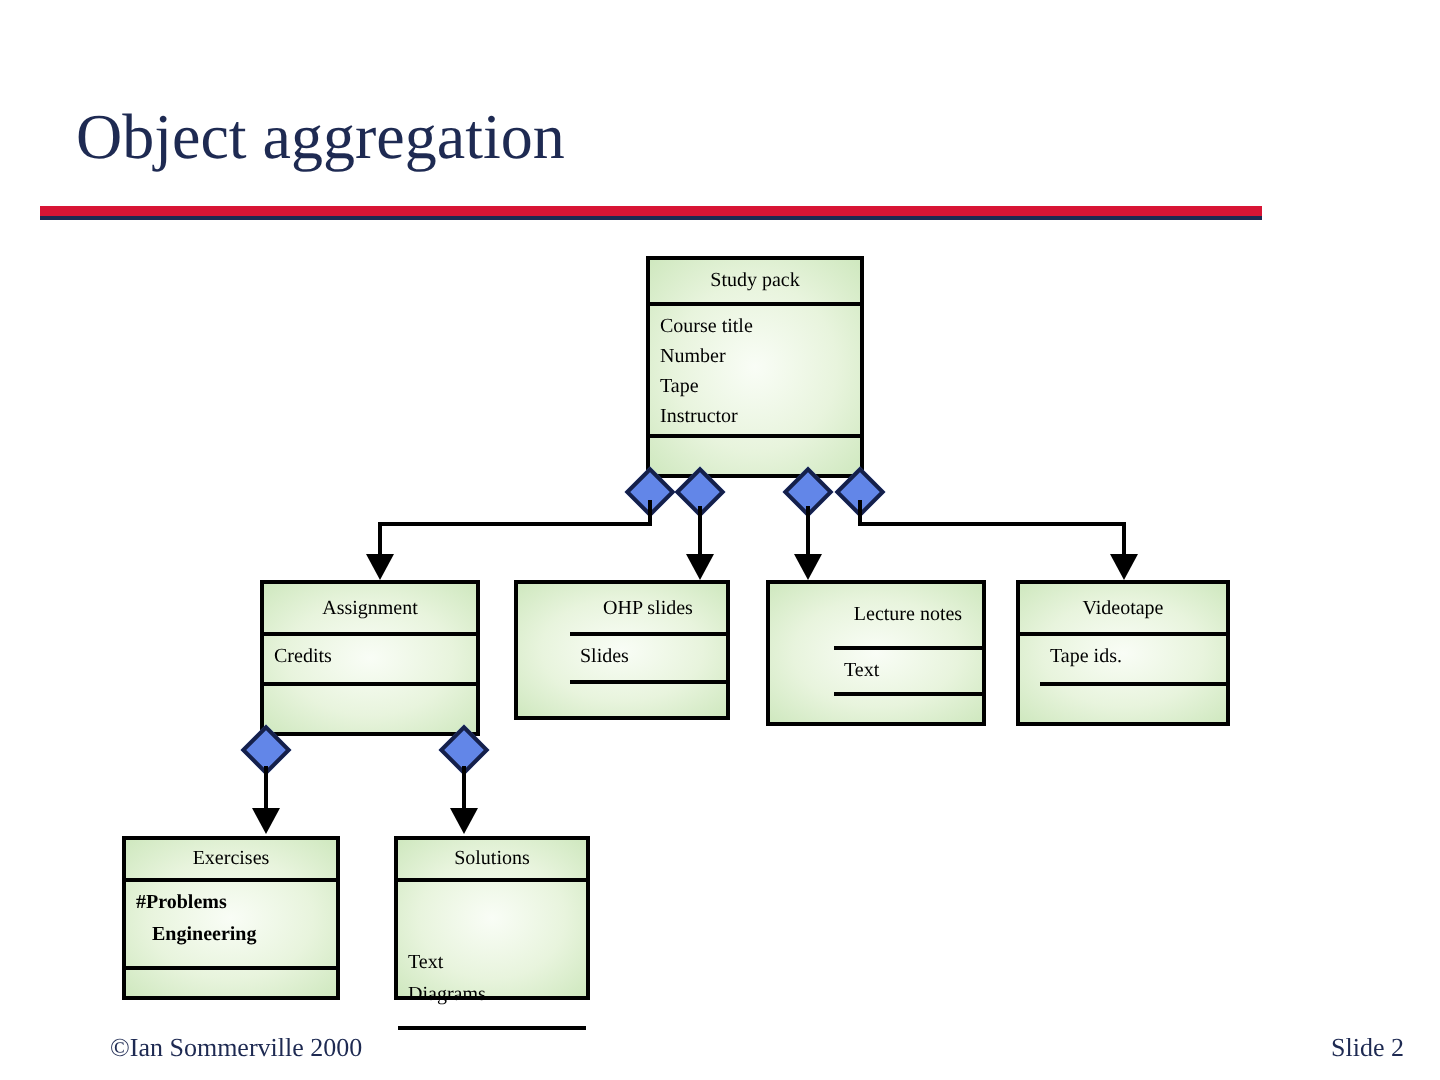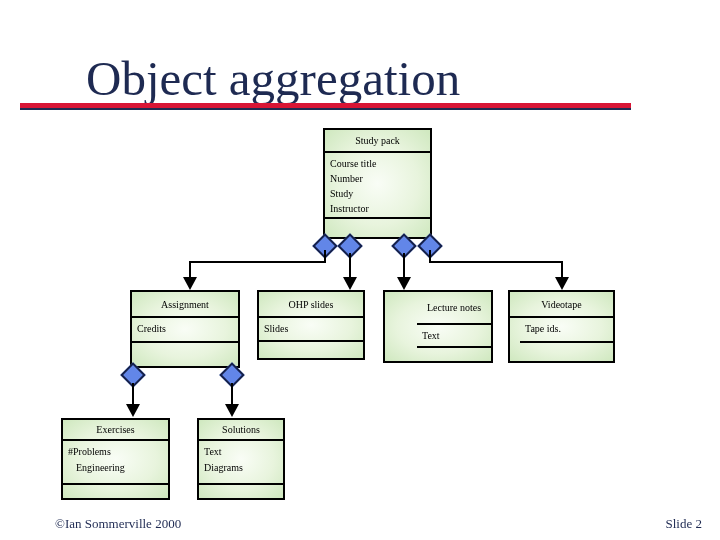--- a/index.html
+++ b/index.html
@@ -5,22 +5,22 @@
   html,body{margin:0;padding:0;}
   body{
     width:720px;height:540px;position:relative;background:#ffffff;
     font-family:"Liberation Serif", serif;overflow:hidden;
     --title:#1e2a52; --rule-red:#d81535; --rule-navy:#1e2a52;
     --box-border:#000000; --box-fill-center:#f9fdf6; --box-fill-edge:#cfe8bf;
     --diamond-fill:#6286e8; --diamond-border:#15204a; --connector:#000000;
   }
   .abs{position:absolute;}
   .slide-title{
-    left:38px;top:50px;font-size:49px;color:var(--title);
-    font-family:"Liberation Serif", serif;white-space:nowrap;margin-left:48px;
+    left:38px;top:50px;font-size:32px;color:var(--title);
+    font-family:"Liberation Serif", serif;white-space:nowrap;
   }
   .rule-red{left:20px;top:103px;width:611px;height:5px;background:var(--rule-red);}
   .rule-navy{left:20px;top:108px;width:611px;height:2px;background:var(--rule-navy);}
 
   .uml-box{
     position:absolute;box-sizing:border-box;border:2px solid var(--box-border);
     background:radial-gradient(ellipse at 50% 50%, var(--box-fill-center) 0%, #e8f4dd 55%, var(--box-fill-edge) 100%);
     display:flex;flex-direction:column;font-size:10px;color:#000;
   }
   .uml-head{
@@ -55,21 +55,21 @@
 
 <div class="abs slide-title">Object aggregation</div>
 <div class="abs rule-red"></div>
 <div class="abs rule-navy"></div>
 
 <div class="uml-box" style="left:323px;top:128px;width:109px;height:111px;">
   <div class="uml-head" style="height:21px;">Study pack</div>
   <div class="uml-attrs" style="height:61px;line-height:15px;">
     <div class="attr-line">Course title</div>
     <div class="attr-line">Number</div>
-    <div class="attr-line">Study</div>
+    <div class="attr-line">Tape</div>
     <div class="attr-line">Instructor</div>
   </div>
   <div class="uml-empty"></div>
 </div>
 
 <div class="diamond" style="left:316px;top:237px;"></div>
 <div class="diamond" style="left:341px;top:237px;"></div>
 <div class="diamond" style="left:395px;top:237px;"></div>
 <div class="diamond" style="left:421px;top:237px;"></div>
 
@@ -90,21 +90,21 @@
 <div class="arrow-down" style="left:555px;top:277px;"></div>
 
 <div class="uml-box" style="left:130px;top:290px;width:110px;height:78px;">
   <div class="uml-head" style="height:24px;">Assignment</div>
   <div class="uml-attrs" style="height:20px;">
     <div class="attr-line">Credits</div>
   </div>
   <div class="uml-empty"></div>
 </div>
 
-<div class="uml-box" style="left:257px;top:290px;width:108px;height:70px;">
+<div class="uml-box" style="left:257px;top:290px;width:108px;height:70px;padding-left:26px;">
   <div class="uml-head" style="height:24px;">OHP slides</div>
   <div class="uml-attrs" style="height:19px;">
     <div class="attr-line">Slides</div>
   </div>
   <div class="uml-empty"></div>
 </div>
 
 <div class="uml-box" style="left:383px;top:290px;width:110px;height:73px;padding-left:32px;">
   <div class="uml-head wrap-head" style="height:31px;">
     <span>Lecture notes</span>
@@ -127,28 +127,28 @@
 <div class="diamond" style="left:223px;top:366px;"></div>
 
 <div class="cline" style="left:132px;top:383px;width:2px;height:22px;"></div>
 <div class="arrow-down" style="left:126px;top:404px;"></div>
 
 <div class="cline" style="left:231px;top:383px;width:2px;height:22px;"></div>
 <div class="arrow-down" style="left:225px;top:404px;"></div>
 
 <div class="uml-box" style="left:61px;top:418px;width:109px;height:82px;">
   <div class="uml-head" style="height:19px;">Exercises</div>
-  <div class="uml-attrs" style="height:39px;">
+  <div class="uml-attrs" style="height:39px;font-weight:bold;">
     <div class="attr-line">#Problems</div>
     <div class="attr-line indent">Engineering</div>
   </div>
   <div class="uml-empty"></div>
 </div>
 
-<div class="uml-box" style="left:197px;top:418px;width:88px;height:82px;">
+<div class="uml-box" style="left:197px;top:418px;width:98px;height:82px;gap:30px;">
   <div class="uml-head" style="height:19px;">Solutions</div>
   <div class="uml-attrs" style="height:39px;">
     <div class="attr-line">Text</div>
     <div class="attr-line">Diagrams</div>
   </div>
   <div class="uml-empty"></div>
 </div>
 
 <div class="footer">
   <span class="left">©Ian Sommerville 2000</span>

